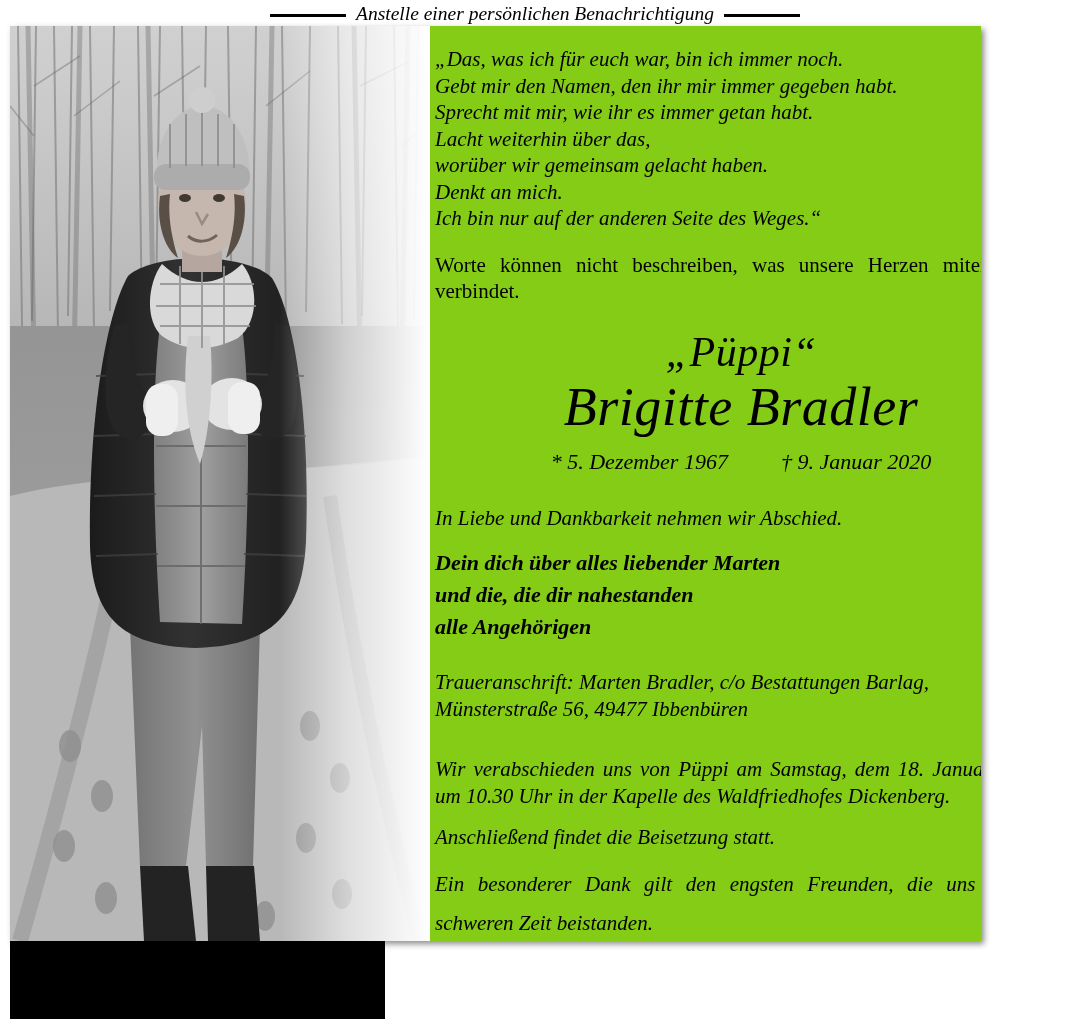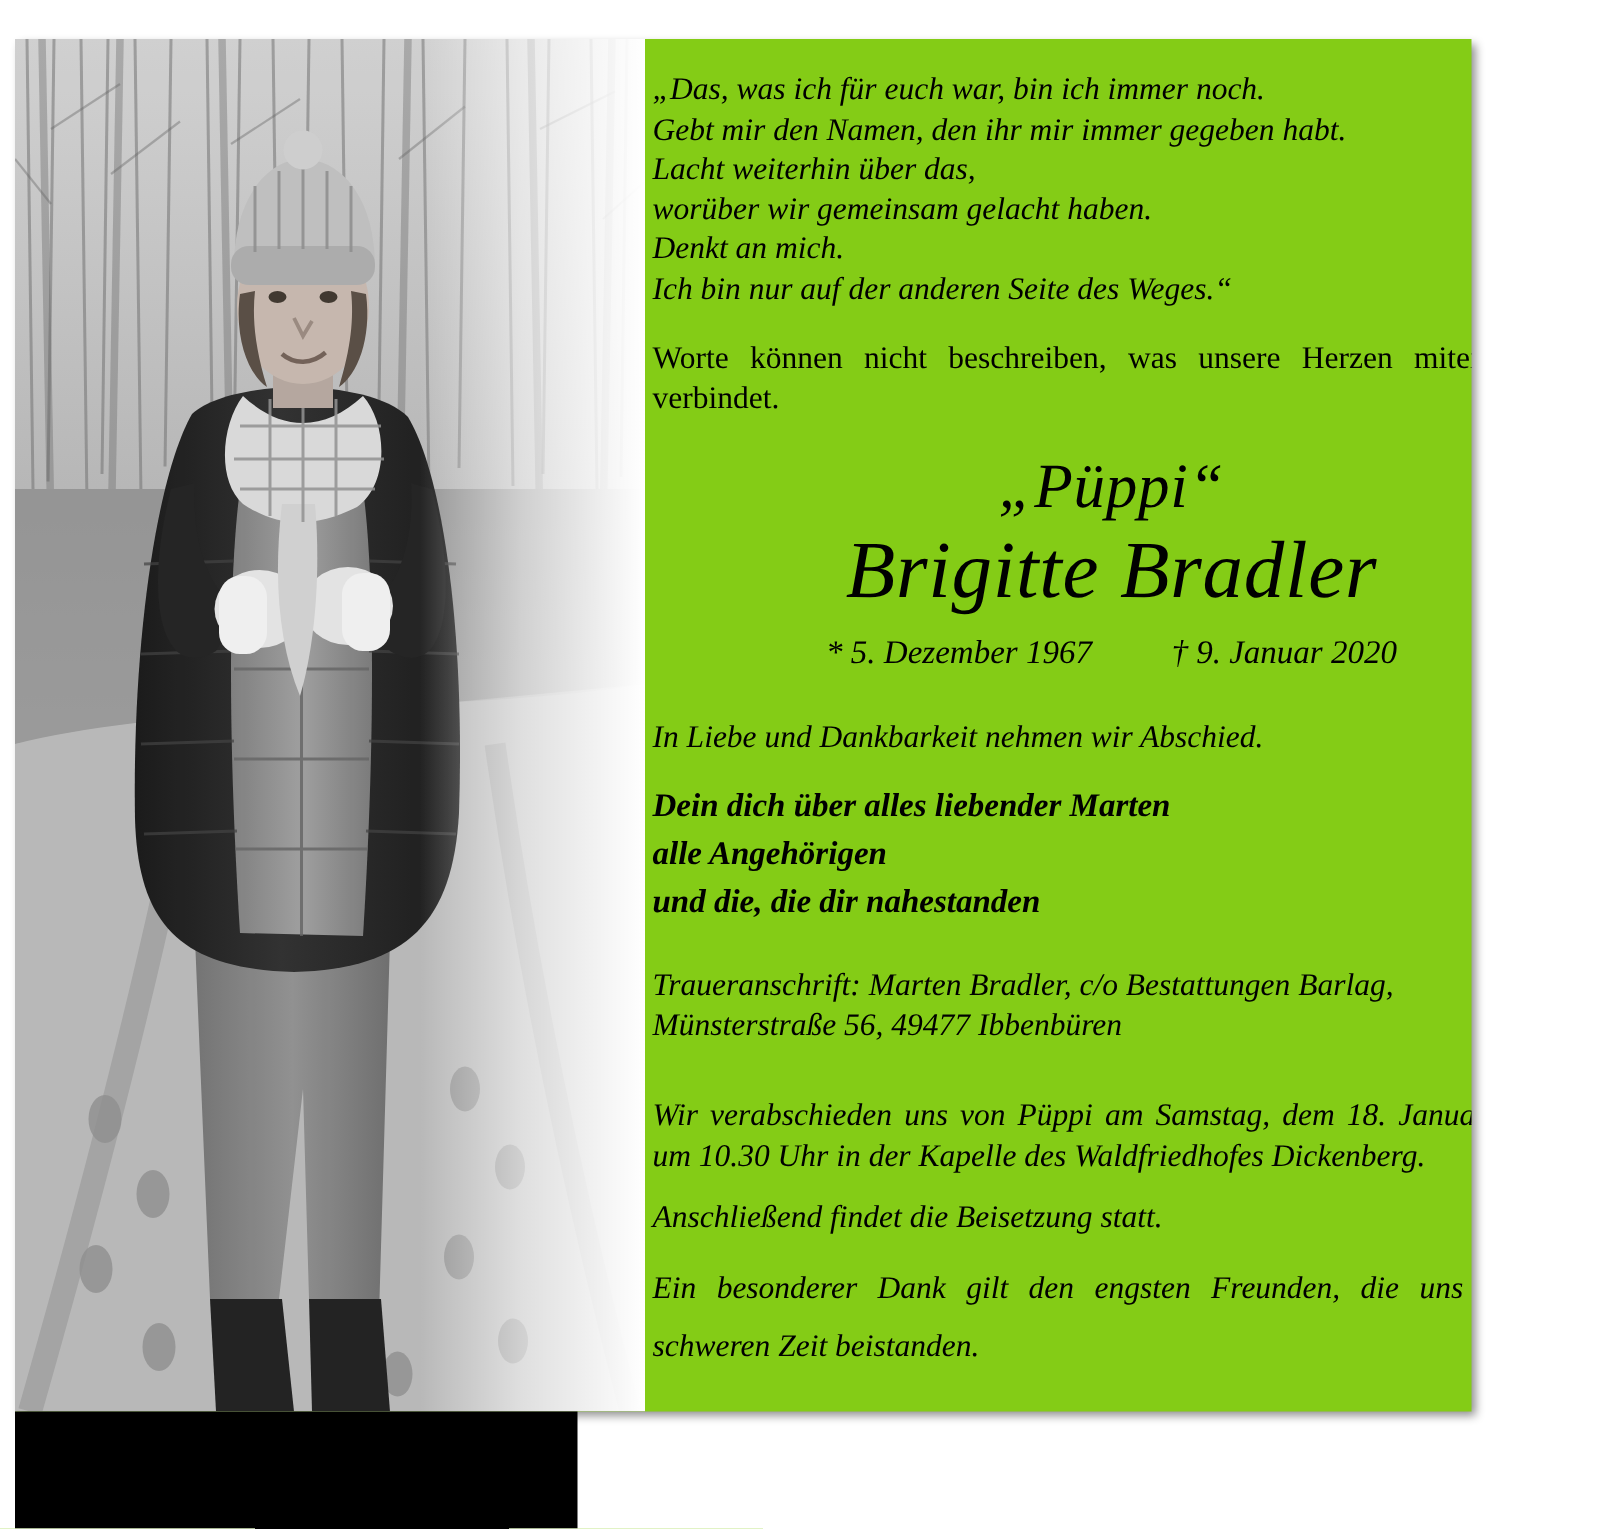--- a/index.html
+++ b/index.html
@@ -187,20 +187,25 @@
     width: 375px;
     height: 78px;
     background: #000000;
   }
 </style>
 </head>
 <body>
 
 <div class="page">
 
+  <div class="header">
+    <div class="rule left"></div>
+    <div class="caption">Anstelle einer persönlichen Benachrichtigung</div>
+    <div class="rule right"></div>
+  </div>
 
   <div class="card">
 
     <div class="photo">
       <svg width="420" height="915" viewBox="0 0 420 915">
         <defs>
           <linearGradient id="skyG" x1="0" y1="0" x2="0" y2="1">
             <stop offset="0%" stop-color="#cfcfcf"></stop>
             <stop offset="100%" stop-color="#a6a6a6"></stop>
           </linearGradient>
@@ -361,20 +366,21 @@
         <rect x="0" y="0" width="420" height="915" fill="#ffffff" opacity="0.04"></rect>
       </svg>
       <div class="photo-fade"></div>
     </div>
 
     <div class="content">
 
       <div class="poem">
         <div>„Das, was ich für euch war, bin ich immer noch.</div>
         <div>Gebt mir den Namen, den ihr mir immer gegeben habt.</div>
+        <div>Sprecht mit mir, wie ihr es immer getan habt.</div>
         <div>Lacht weiterhin über das,</div>
         <div>worüber wir gemeinsam gelacht haben.</div>
         <div>Denkt an mich.</div>
         <div>Ich bin nur auf der anderen Seite des Weges.“</div>
       </div>
 
       <div class="intro">Worte können nicht beschreiben, was unsere Herzen miteinander verbindet.</div>
 
       <div class="nickname">„Püppi“</div>
       <div class="fullname">Brigitte Bradler</div>
@@ -382,22 +388,22 @@
       <div class="dates">
         <span>* 5. Dezember 1967</span>
         <span class="sep"></span>
         <span>† 9. Januar 2020</span>
       </div>
 
       <div class="farewell">In Liebe und Dankbarkeit nehmen wir Abschied.</div>
 
       <div class="signers">
         <div>Dein dich über alles liebender Marten</div>
+        <div>und die, die dir nahestanden</div>
         <div>alle Angehörigen</div>
-        <div>und die, die dir nahestanden</div>
       </div>
 
       <div class="address">Traueranschrift: Marten Bradler, c/o Bestattungen Barlag, Münsterstraße 56, 49477 Ibbenbüren</div>
 
       <div class="service">Wir verabschieden uns von Püppi am Samstag, dem 18. Januar 2020, um 10.30 Uhr in der Kapelle des Waldfriedhofes Dickenberg.</div>
       <div class="after">Anschließend findet die Beisetzung statt.</div>
       <div class="thanks">Ein besonderer Dank gilt den engsten Freunden, die uns in der schweren Zeit beistanden.</div>
 
     </div>
   </div>

